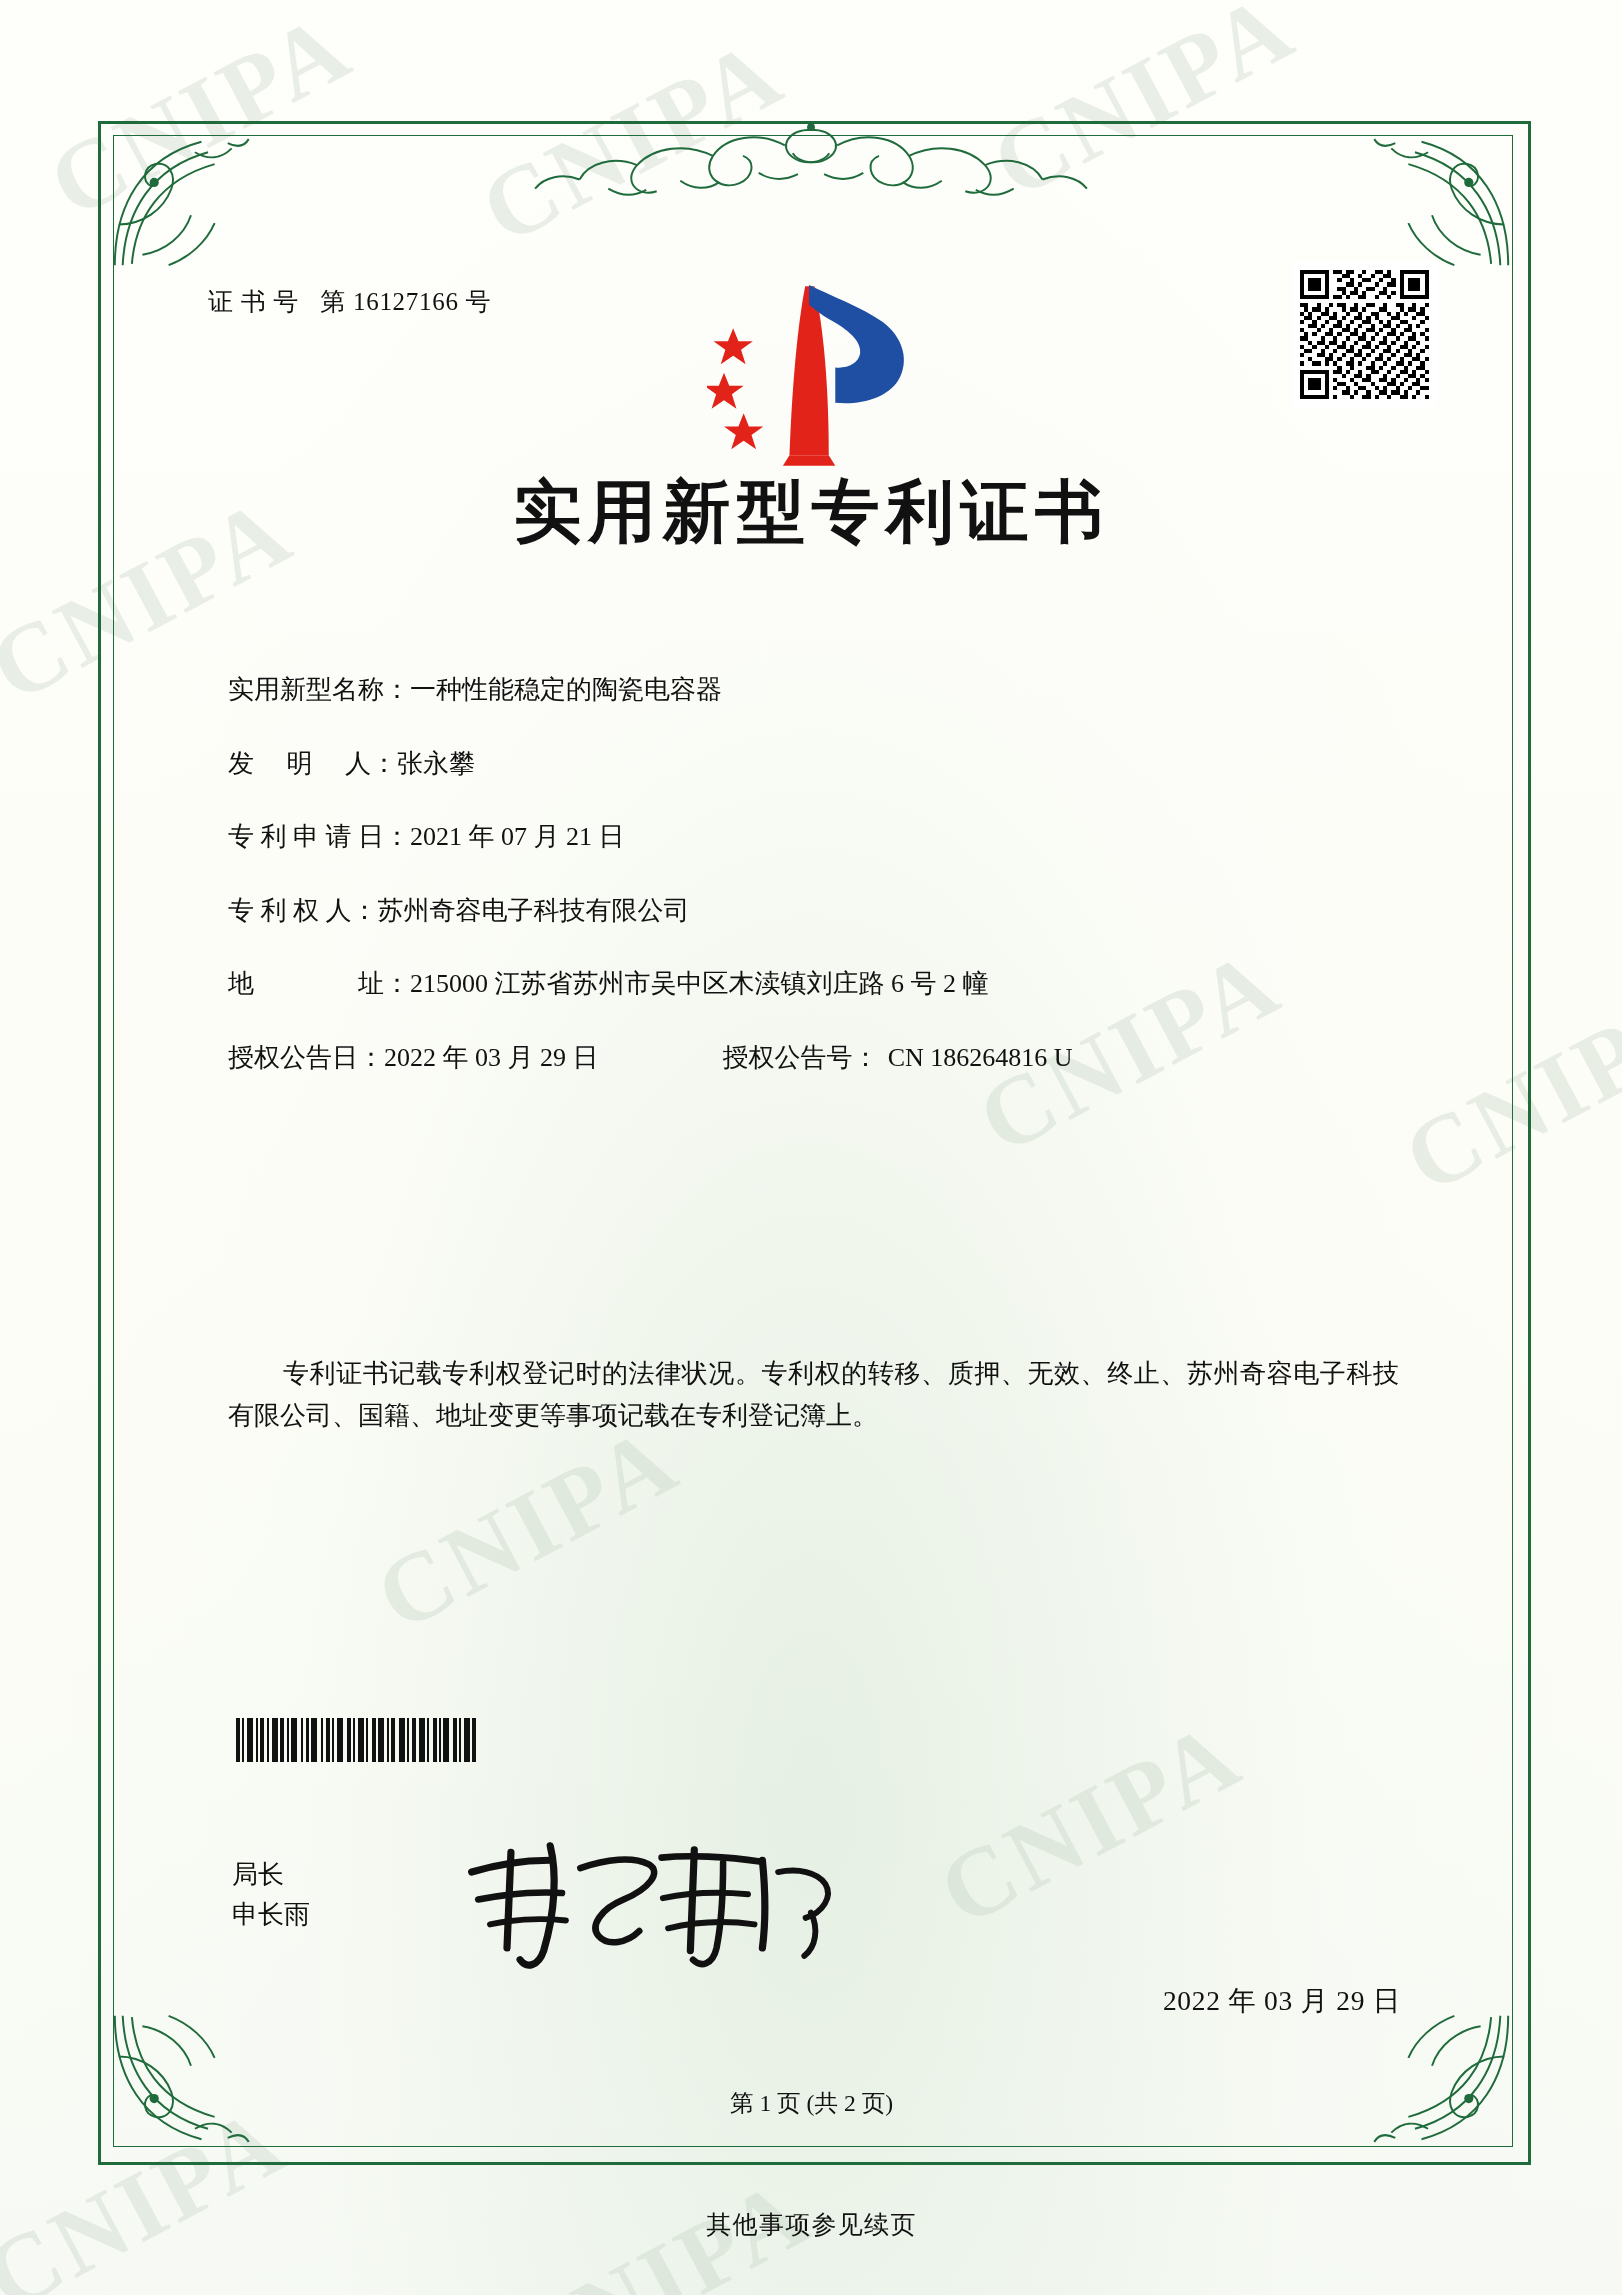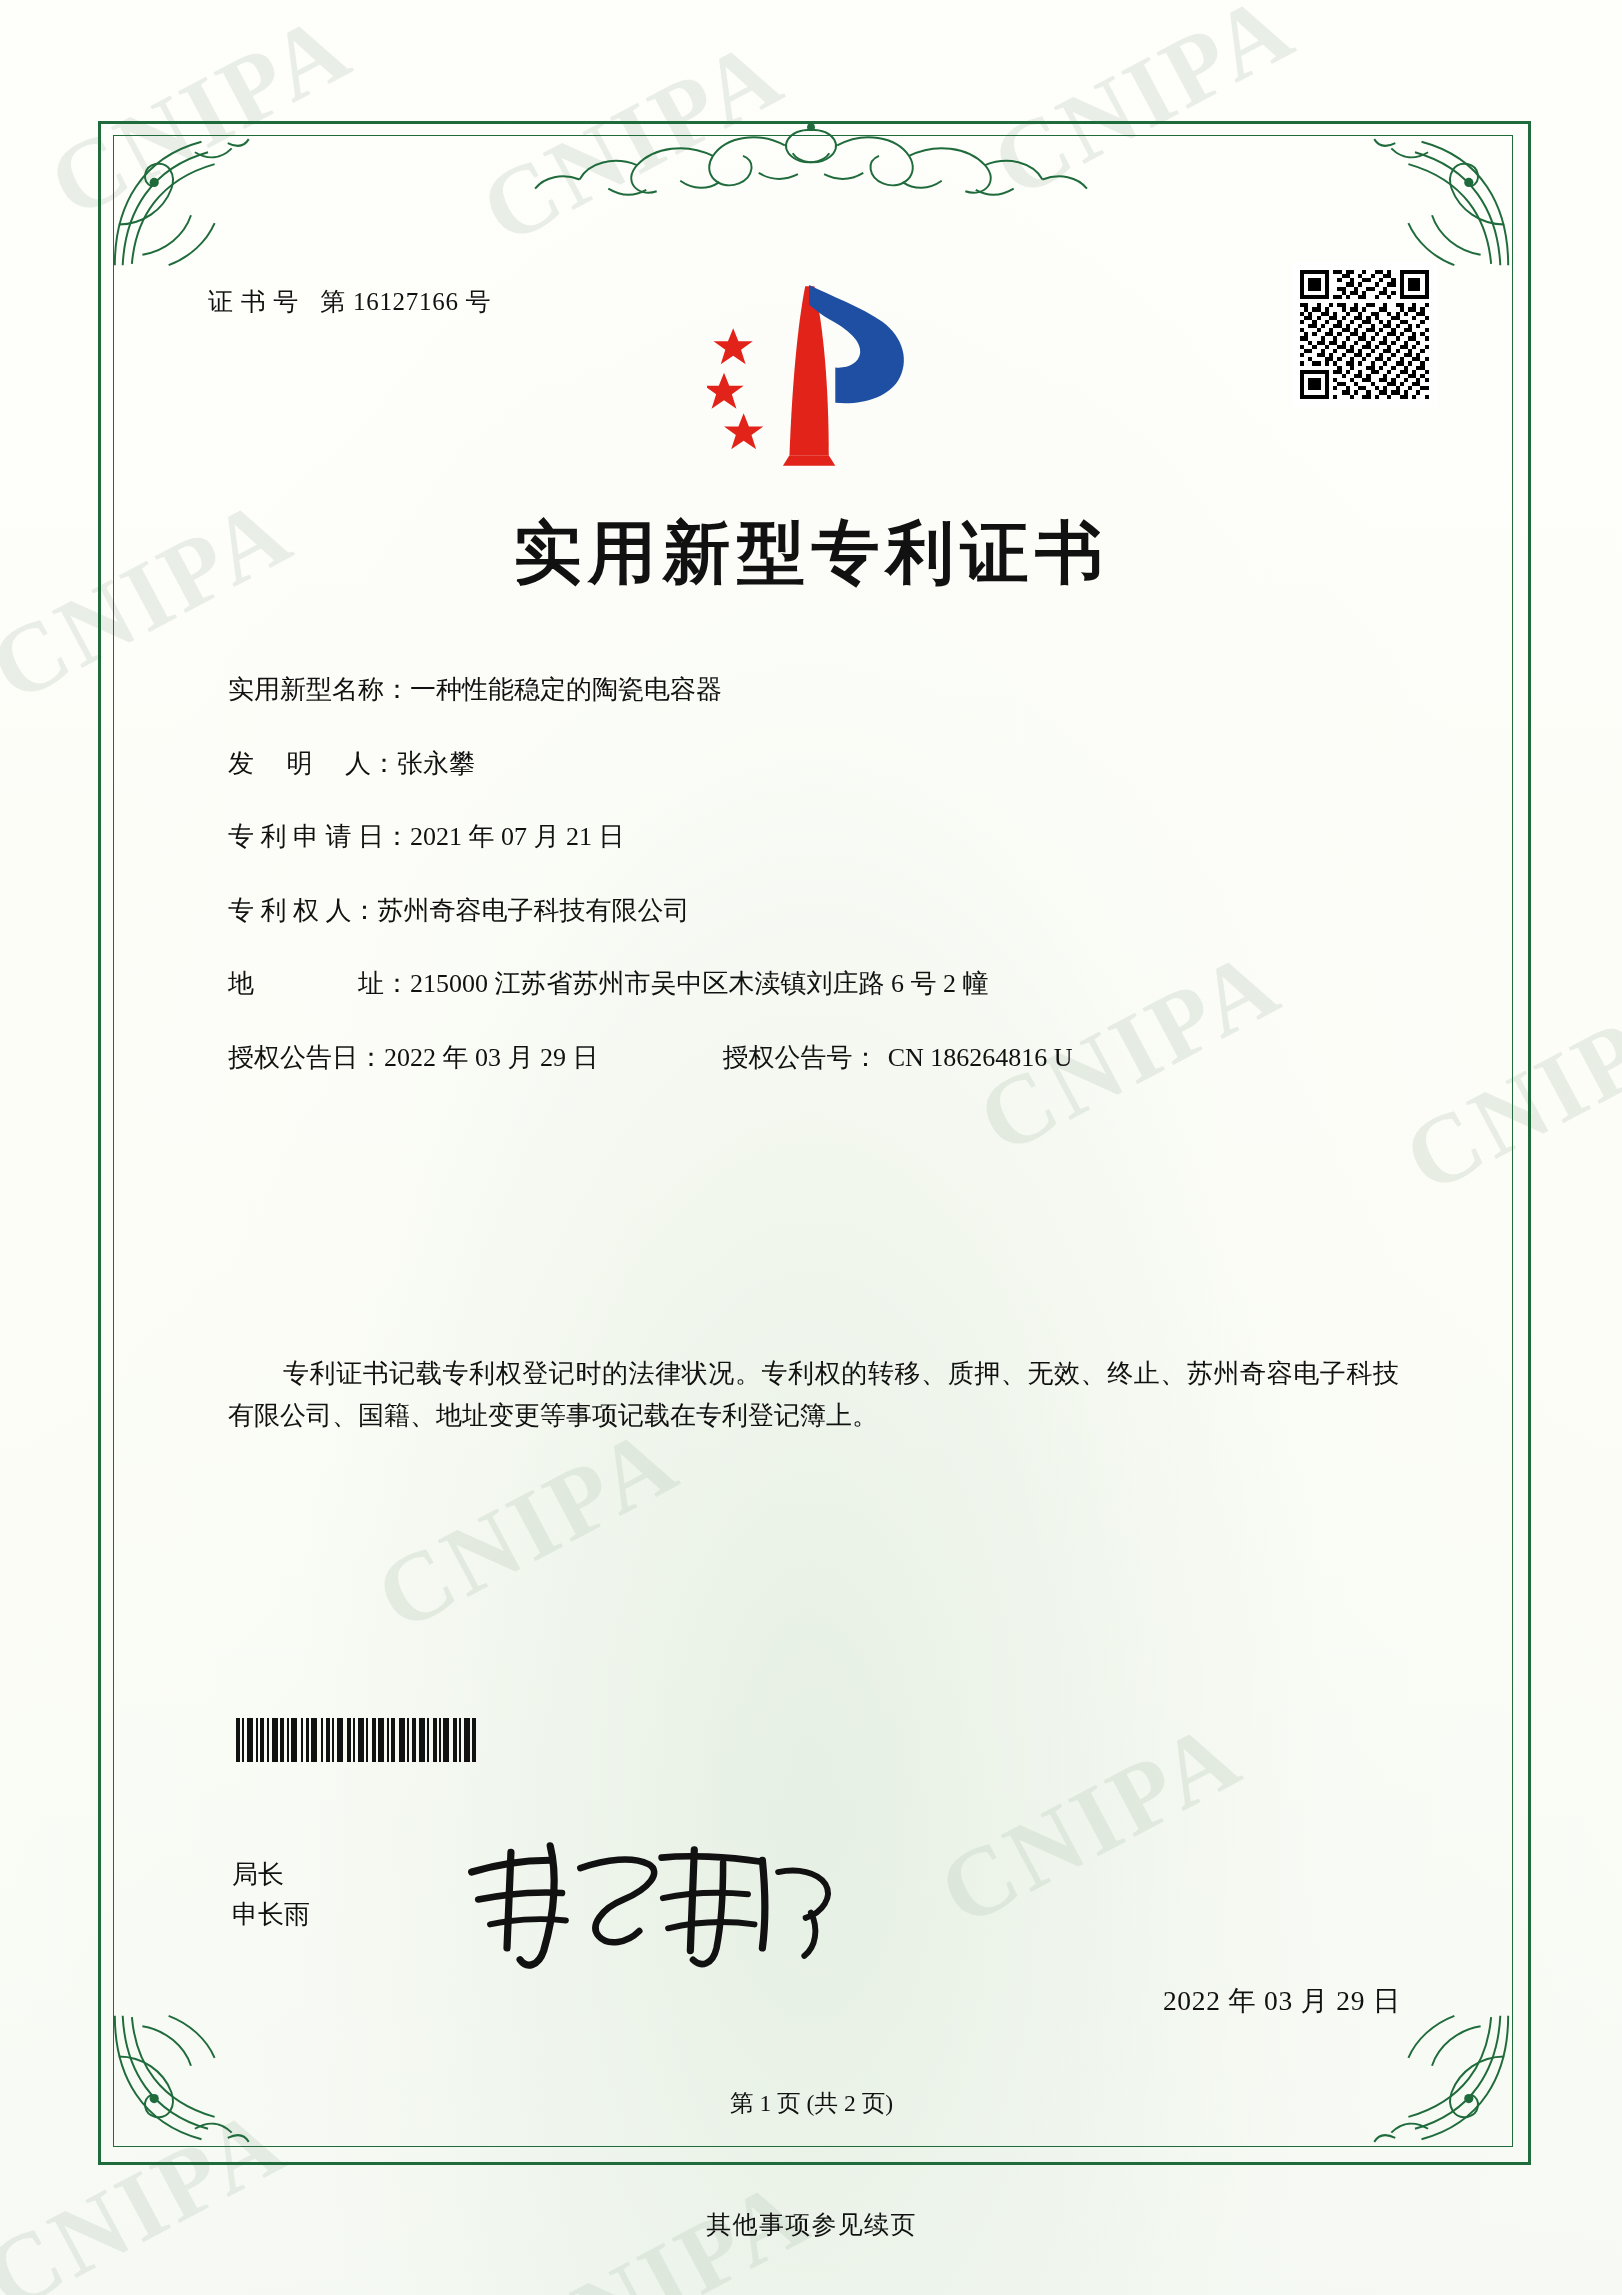--- a/index.html
+++ b/index.html
@@ -108,21 +108,21 @@
     left: 707px;
     top: 281px;
     width: 216px;
     height: 190px;
   }
 
   .main-title {
     position: absolute;
     left: 0;
     right: 0;
-    top: 508px;
+    top: 467px;
     text-align: center;
     font-size: 68px;
     font-weight: bold;
     letter-spacing: 6.5px;
     color: #111;
     font-family: "DejaVu Serif", "Liberation Serif", serif;
   }
 
   
   .fields {

